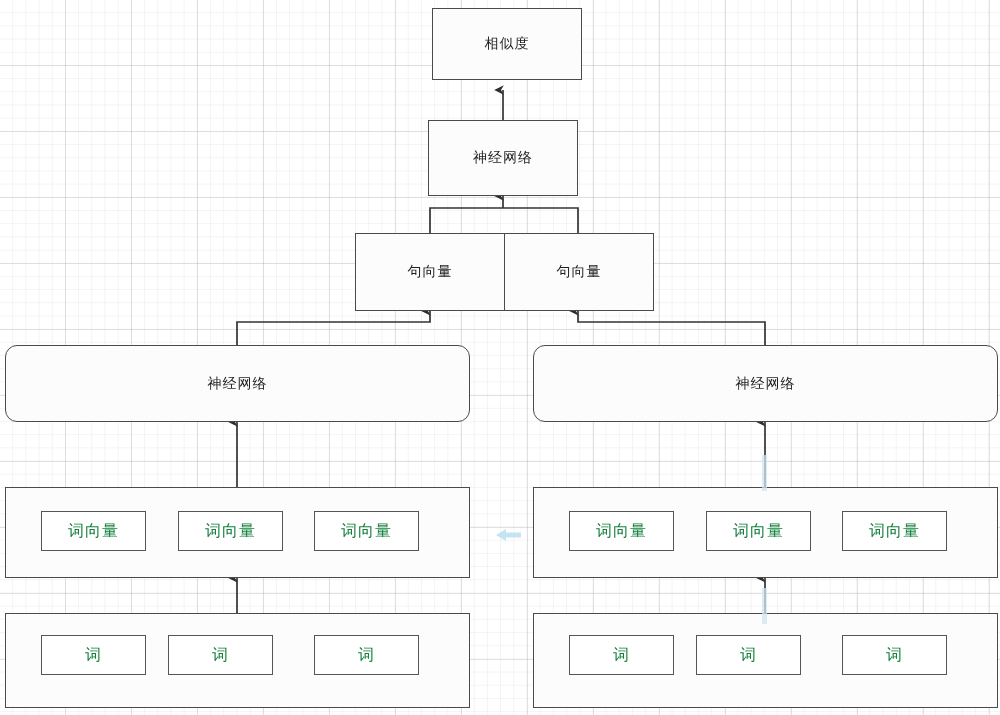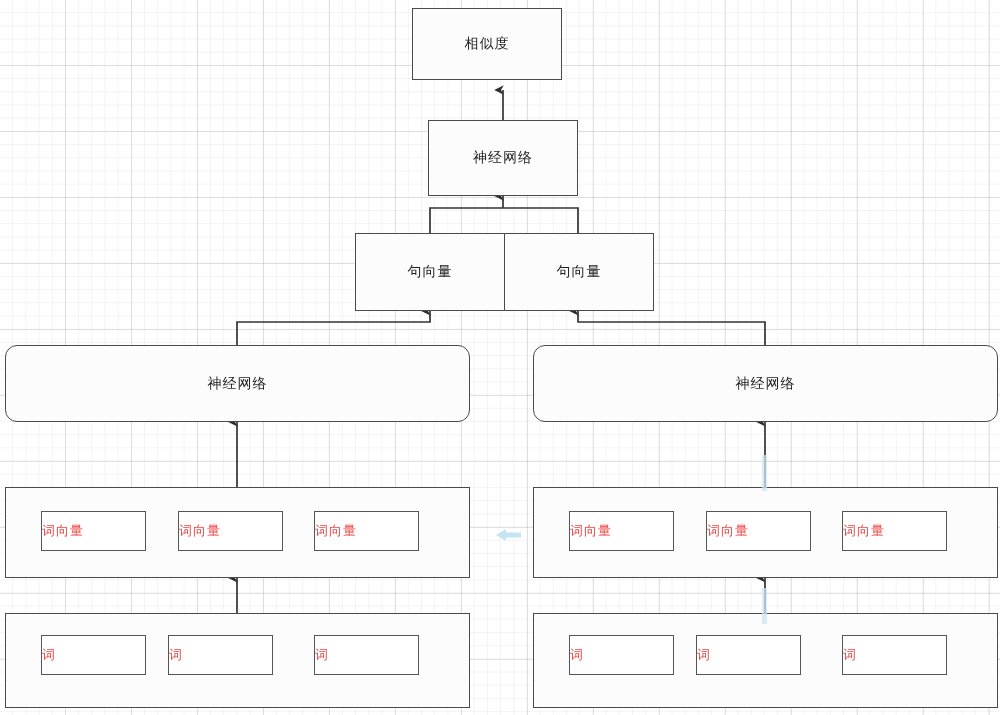--- a/index.html
+++ b/index.html
@@ -43,23 +43,24 @@
     display:block;
     background:#fcfcfc;
   }
   .inner{
     position:absolute;
     box-sizing:border-box;
     background:#ffffff;
     border:1.5px solid #555;
     display:flex;
     align-items:center;
-    font-size:13px;
+    justify-content:center;
+    font-size:16px;
     letter-spacing:1px;
-    color:#ef4444;
+    color:#15803d;
     z-index:4;
   }
   svg.links{
     position:absolute;inset:0;
     width:1000px;height:715px;
     z-index:2;
     pointer-events:none;
   }
   .hover-marker{
     position:absolute;
@@ -95,21 +96,21 @@
     <path d="M237,613 L237,578" stroke="#333" stroke-width="1.7" fill="none" marker-end="url(#ah)"></path>
     <path d="M765,613 L765,578" stroke="#333" stroke-width="1.7" fill="none" marker-end="url(#ah)"></path>
   </svg>
 
   <svg class="hover-marker" style="left:492px;top:524px;width:32px;height:22px;" viewBox="0 0 32 22" xmlns="http://www.w3.org/2000/svg">
     <path d="M4,11 L14,5 L14,8.6 L29,8.6 L29,13.4 L14,13.4 L14,17 Z" fill="#bfe1ef" opacity="0.9"></path>
   </svg>
   <div class="hover-marker" style="left:762px;top:455px;width:5px;height:36px;background:#cfe6f2;opacity:0.75;"></div>
   <div class="hover-marker" style="left:762px;top:588px;width:5px;height:36px;background:#cfe6f2;opacity:0.75;"></div>
 
-  <div class="node" style="left:412px;top:8px;width:150px;height:72px;">
+  <div class="node" style="left:432px;top:8px;width:150px;height:72px;">
     <span>相似度</span>
   </div>
 
   <div class="node" style="left:428px;top:120px;width:150px;height:76px;">
     <span>神经网络</span>
   </div>
 
   <div class="node" style="left:355px;top:233px;width:150px;height:78px;">
     <span>句向量</span>
   </div>

